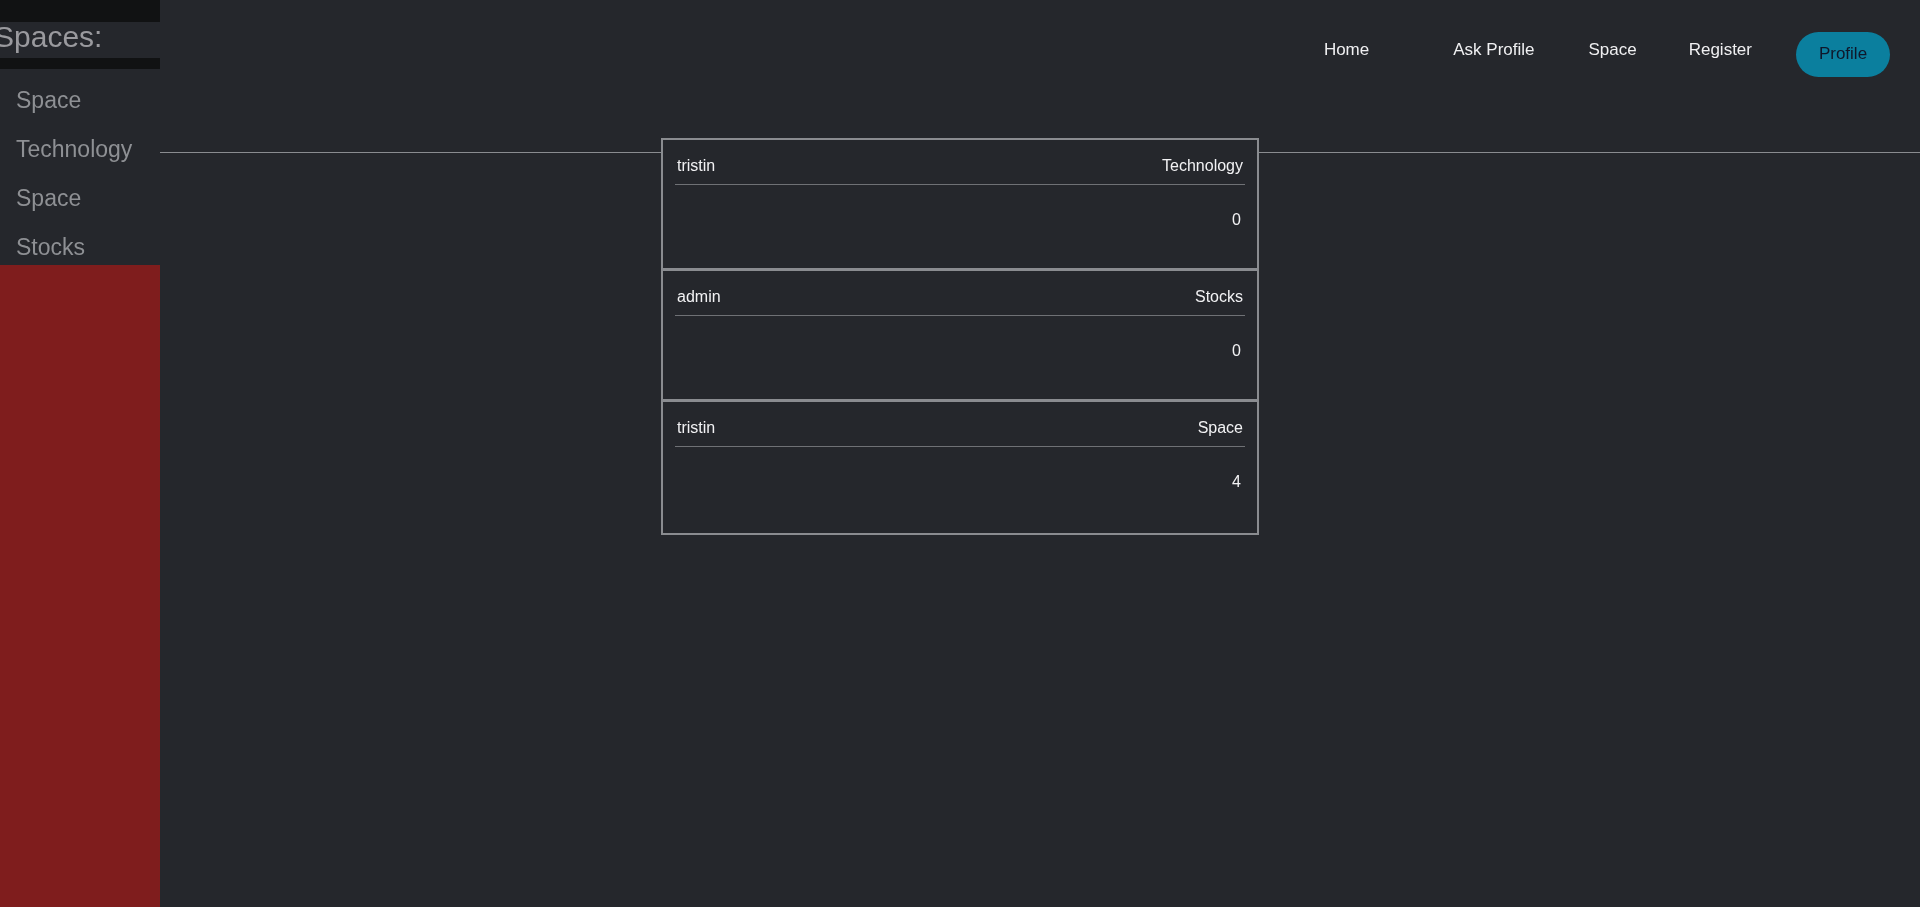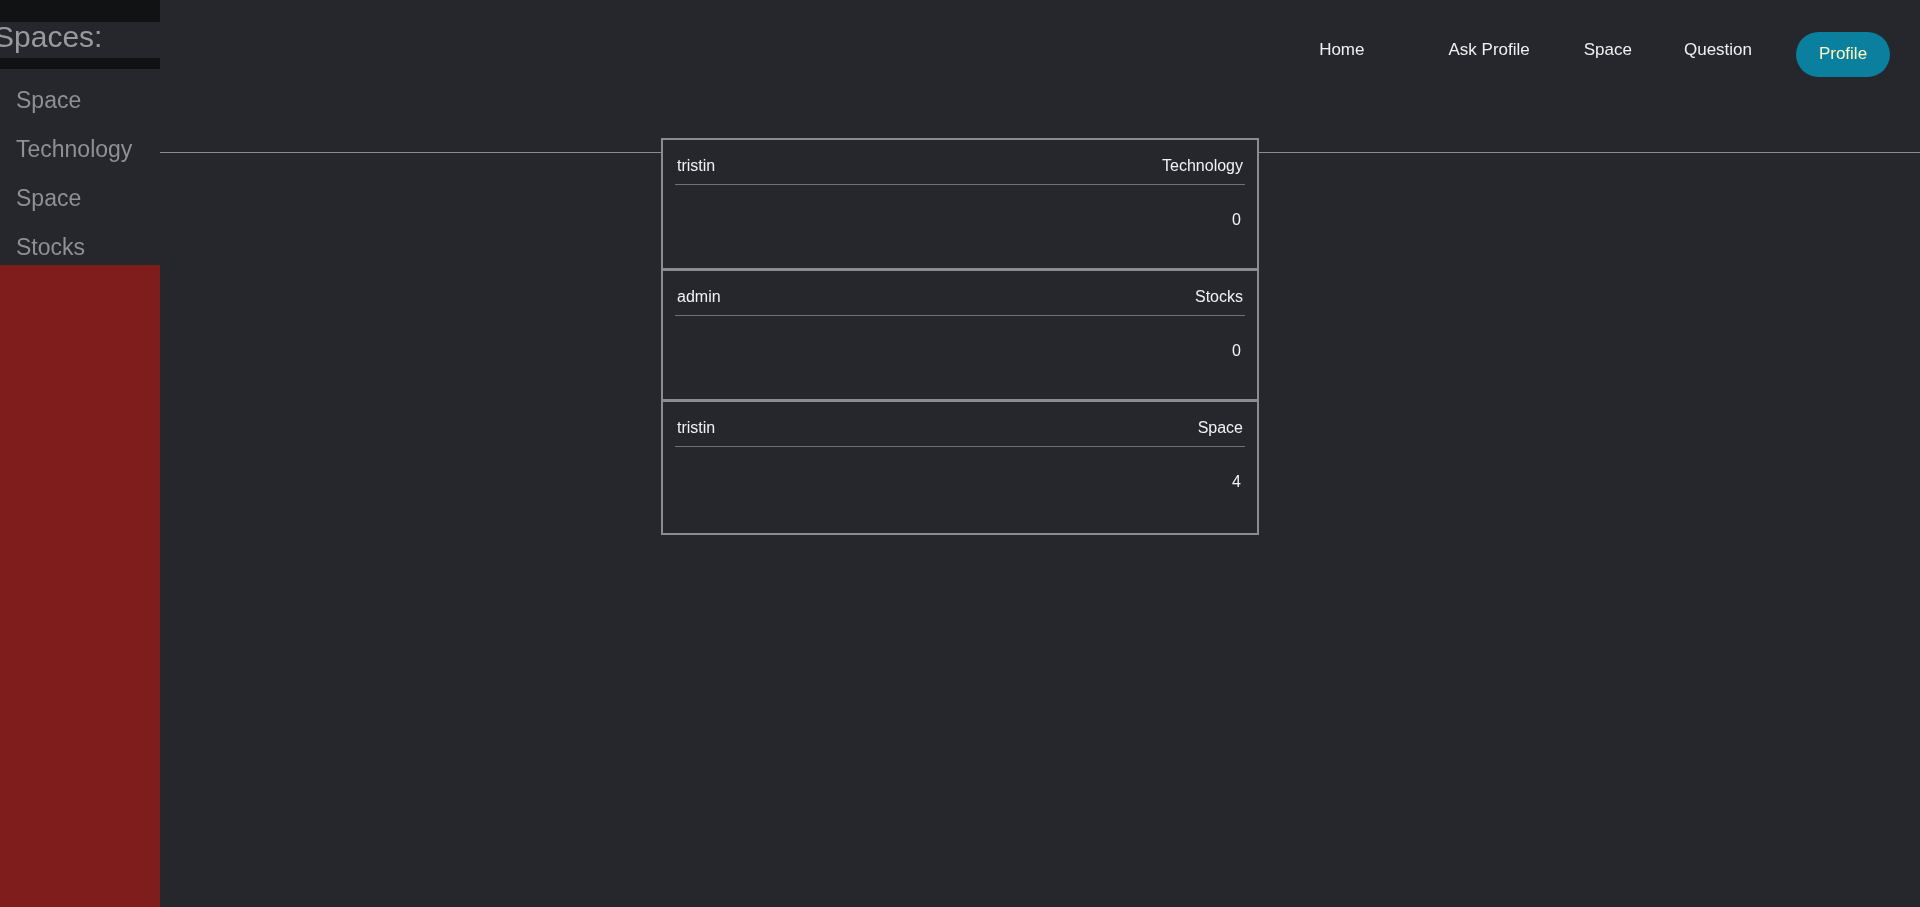--- a/index.html
+++ b/index.html
@@ -131,21 +131,21 @@
   .profile-btn {
     display: inline-flex;
     align-items: center;
     justify-content: center;
     min-width: 94px;
     height: 45px;
     padding: 0 22px;
     border: none;
     border-radius: 24px;
     background: #0b7f9e;
-    color: #fef9c3;
+    color: #0f172a;
     font-size: 17px;
     font-family: inherit;
     cursor: pointer;
     margin-top: 8px;
   }
 
   
   .content {
     position: absolute;
     left: 160px;
@@ -226,21 +226,21 @@
   </aside>
 
   <header class="topbar">
     <nav class="nav">
       <a class="nav-link" href="#">Home</a>
       <span class="nav-gap-1"></span>
       <a class="nav-link" href="#">Ask Profile</a>
       <span class="nav-gap-2"></span>
       <a class="nav-link" href="#">Space</a>
       <span class="nav-gap-3"></span>
-      <a class="nav-link" href="#">Question</a>
+      <a class="nav-link" href="#">Register</a>
       <span class="nav-gap-4"></span>
       <button class="profile-btn" type="button">Profile</button>
     </nav>
     <div class="topbar-rule"></div>
   </header>
 
   <main class="content">
     <section class="card-stack">
 
       <article class="card">

